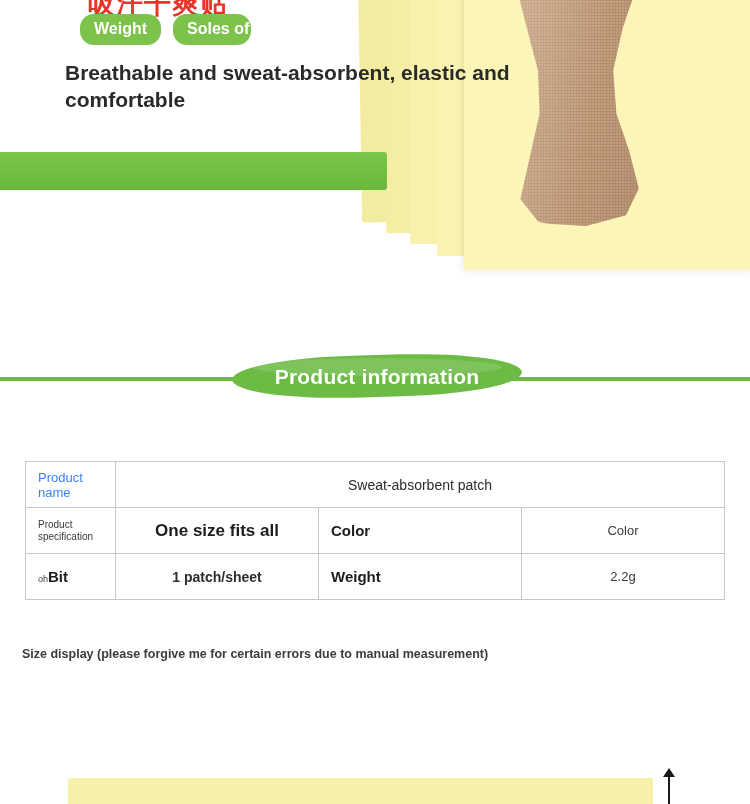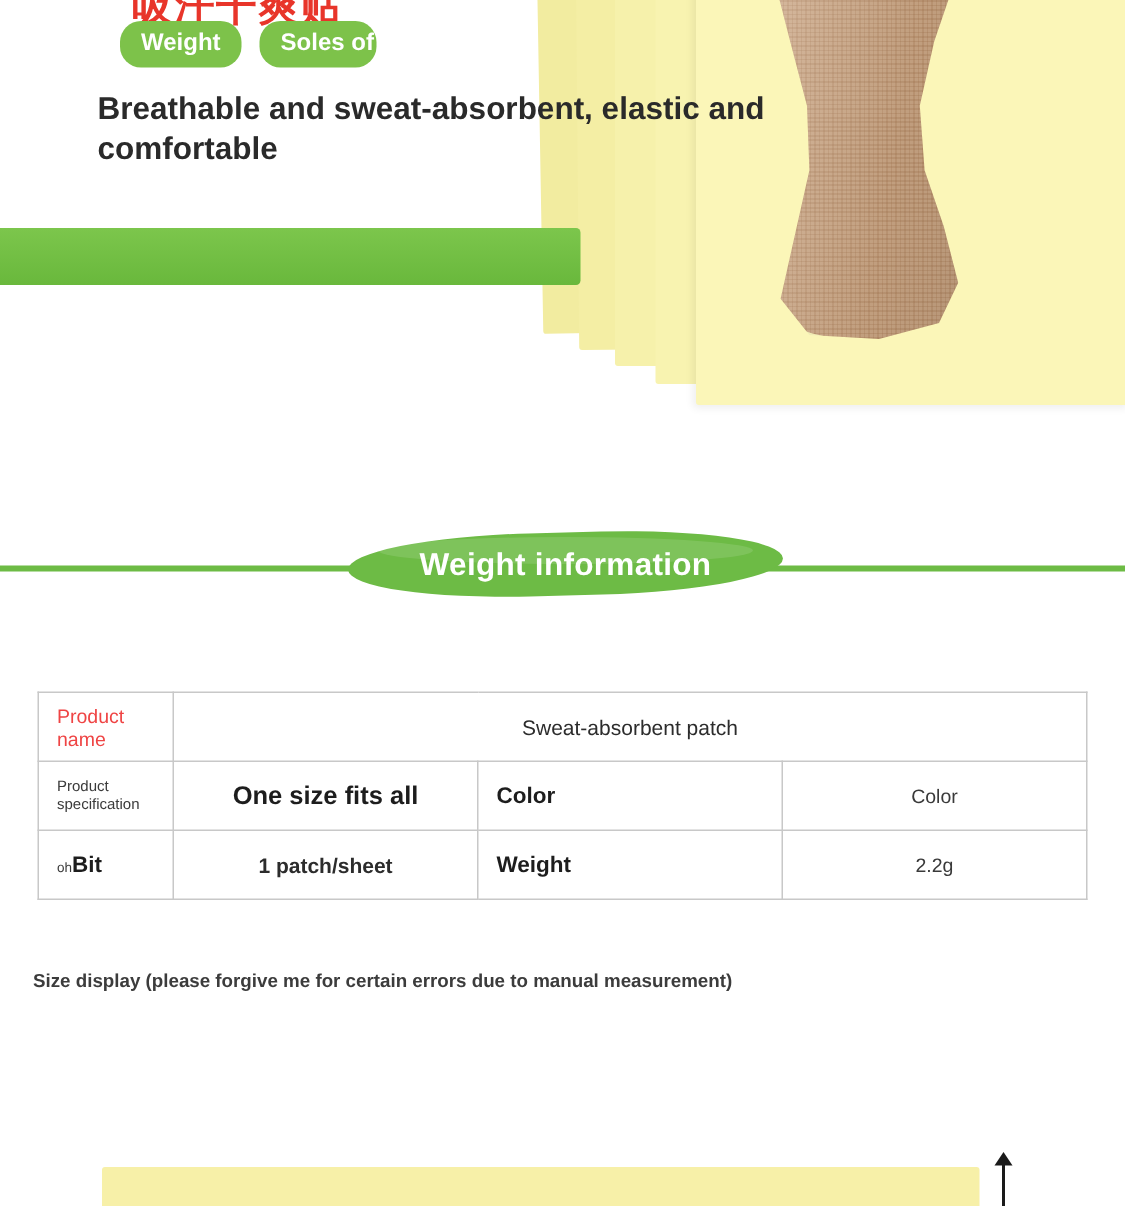--- a/index.html
+++ b/index.html
@@ -186,21 +186,21 @@
     table-layout: fixed;
   }
   .info-table td {
     border: 1px solid #c8c8c8;
     padding: 0;
     height: 46px;
     vertical-align: middle;
   }
   .lbl {
     font-size: 13px;
-    color: #ef4444;
+    color: #3b82f6;
     padding-left: 12px;
   }
   .lbl-sm {
     font-size: 10px;
     color: #3a3a3a;
     padding-left: 12px;
     line-height: 1.15;
   }
   .lbl-bold {
     font-size: 15px;
@@ -296,21 +296,21 @@
   <div class="headline">Breathable and sweat-absorbent, elastic and comfortable</div>
 
   <div class="green-bar-2"></div>
 </div>
 
 <div class="banner-wrap">
   <div class="banner-line"></div>
 </div>
 <div class="banner-leaf"></div>
 <div class="banner-leaf-hl"></div>
-<div class="banner-text">Weight information</div>
+<div class="banner-text">Product information</div>
 
 <table class="info-table">
   <tbody>
     <tr>
       <td style="width:90px;">
         <div class="lbl">Product name</div>
       </td>
       <td colspan="3">
         <div class="val">Sweat-absorbent patch</div>
       </td>

